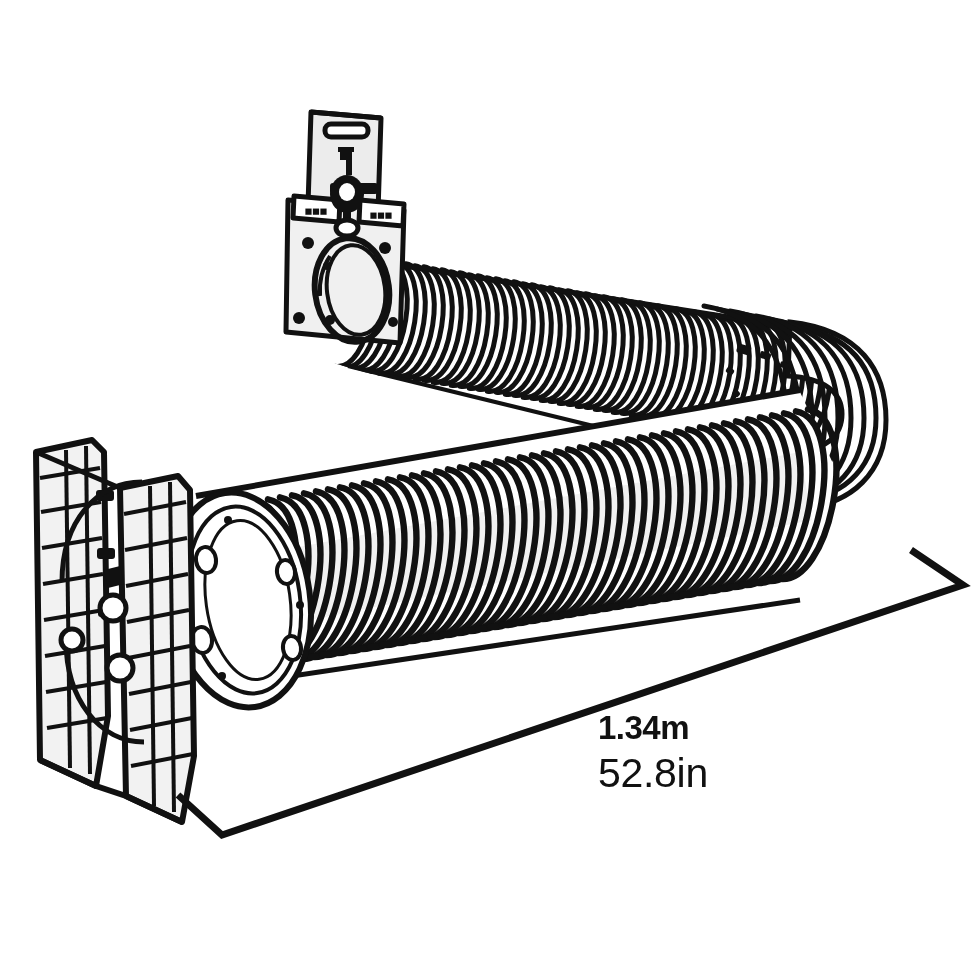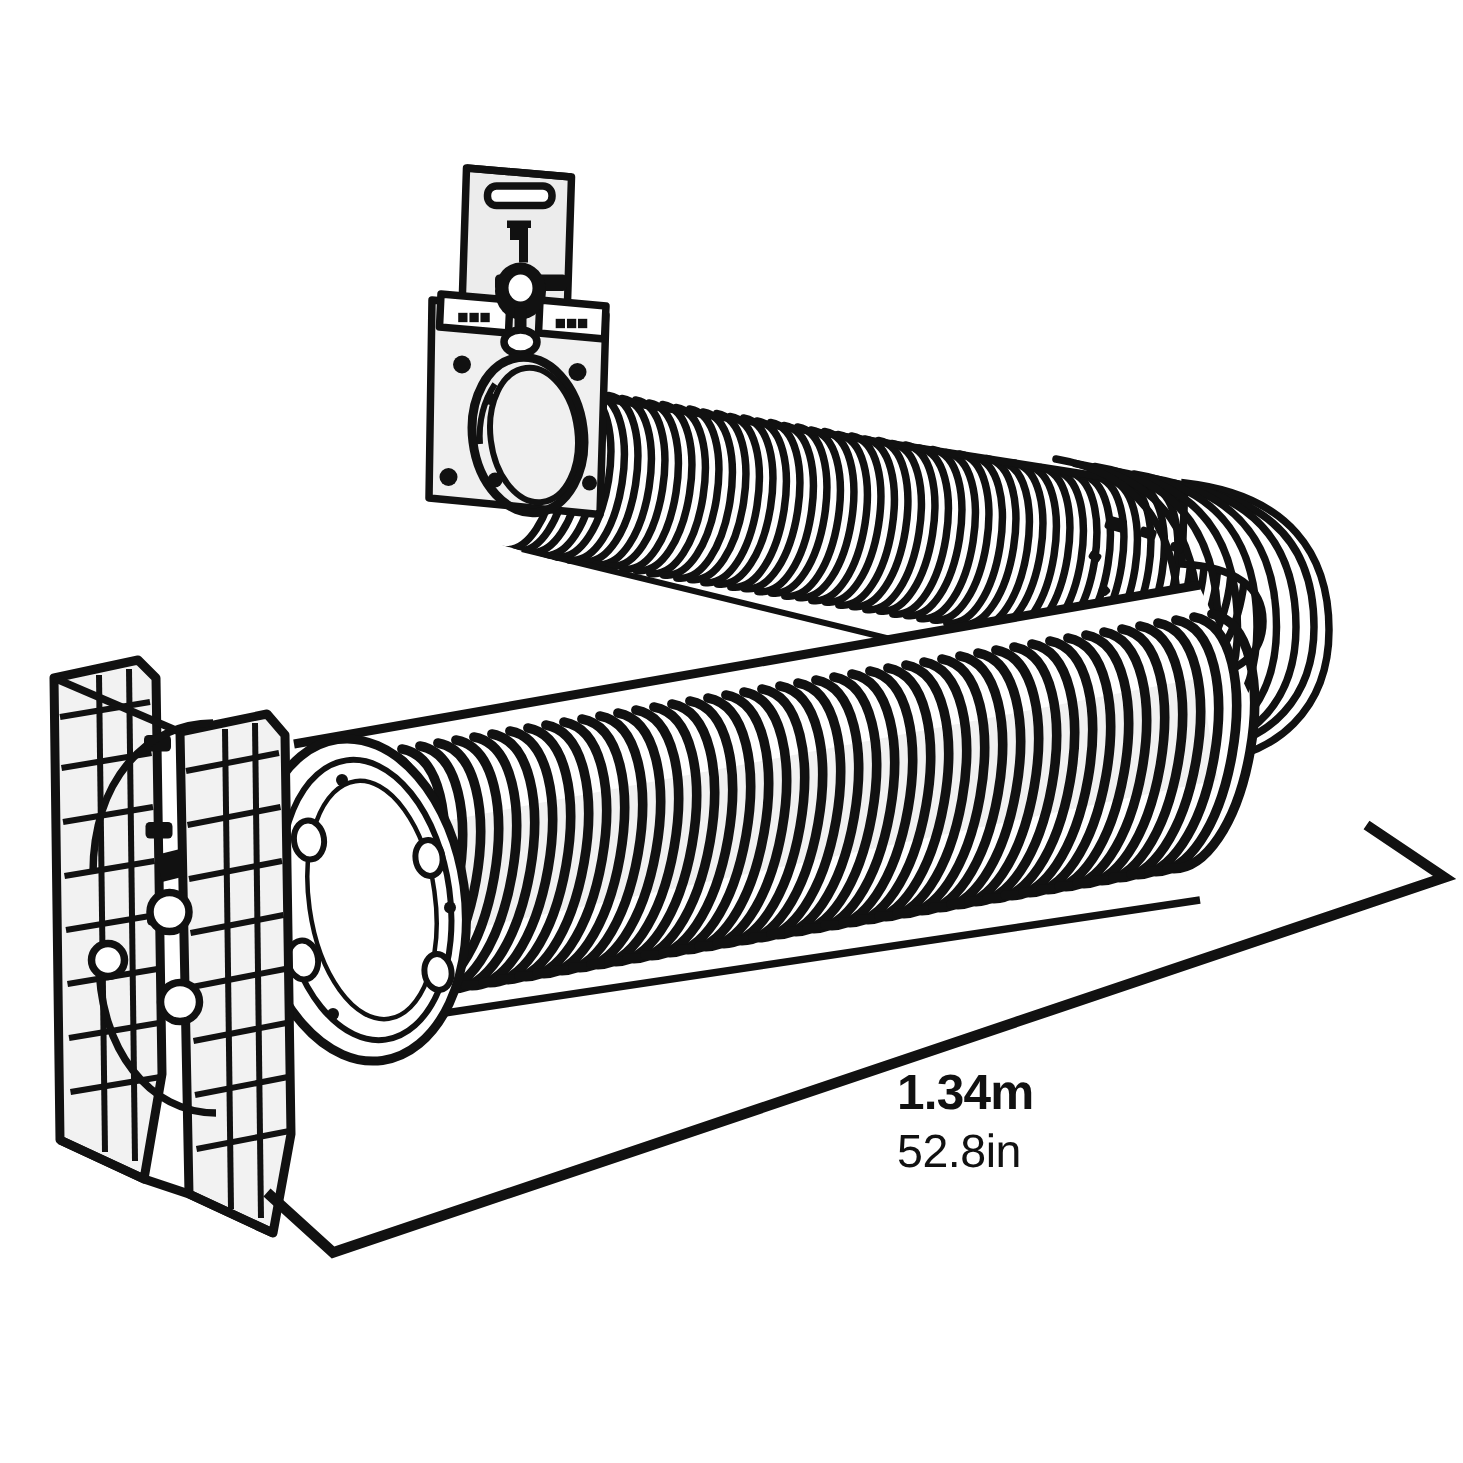--- a/index.html
+++ b/index.html
@@ -39,21 +39,21 @@
   #dim-metric {
     left: 598px;
     top: 709px;
     font-size: 33px;
     font-weight: 700;
     letter-spacing: -0.5px;
   }
   #dim-imperial {
     left: 598px;
     top: 750px;
-    font-size: 31px;
+    font-size: 41px;
     font-weight: 500;
     letter-spacing: -0.3px;
   }
 </style>
 </head>
 <body>
 
 <div id="stage">
 
   <svg id="illustration" viewBox="0 0 975 975" xmlns="http://www.w3.org/2000/svg">

